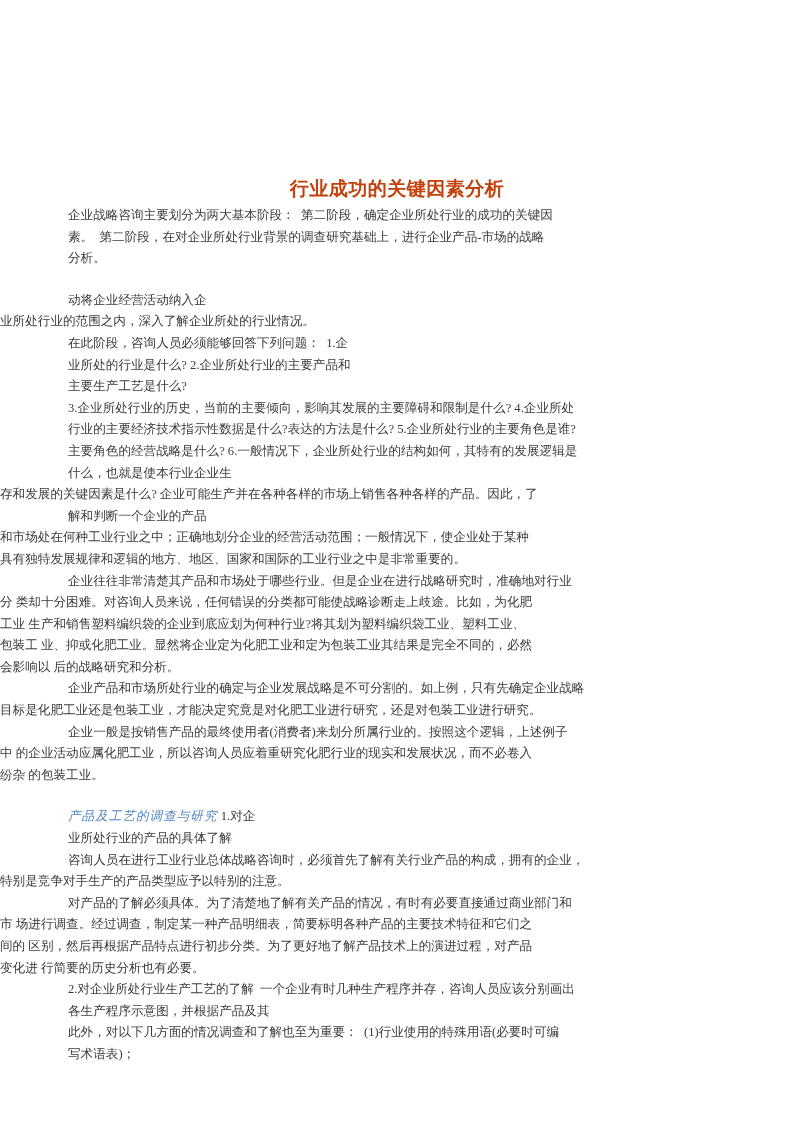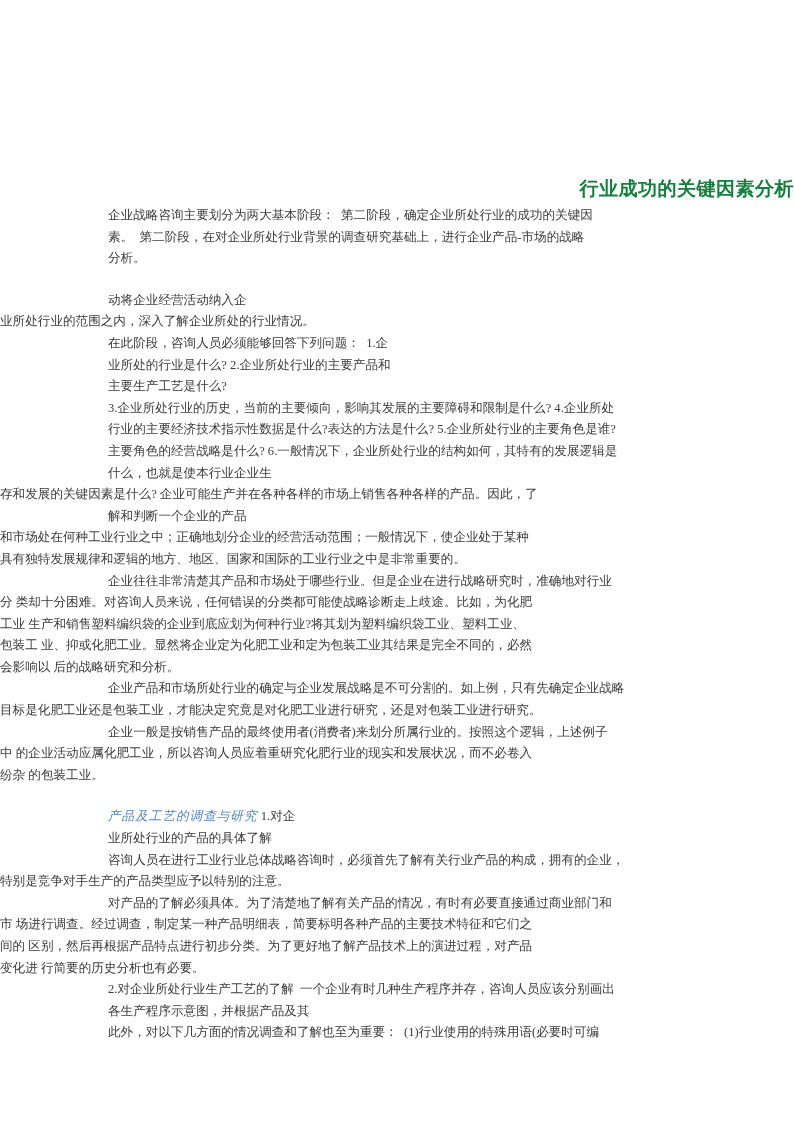--- a/index.html
+++ b/index.html
@@ -16,22 +16,22 @@
     height: 1123px;
     background: #ffffff;
     overflow: hidden;
     box-sizing: border-box;
   }
   .doc-title {
     position: absolute;
     top: 163px;
     left: 0;
     width: 794px;
-    text-align: right;
-    color: #15803d;
+    text-align: center;
+    color: #c2410c;
     font-size: 19px;
     font-weight: bold;
     letter-spacing: 0.5px;
     font-family: "Liberation Sans", "DejaVu Sans", sans-serif;
   }
   .body-block {
     position: absolute;
     top: 205px;
     left: 0;
     width: 794px;
@@ -41,21 +41,21 @@
     color: #3a3a3a;
     font-size: 12.6px;
     line-height: 21.6px;
     white-space: pre;
     font-family: "Liberation Serif", "DejaVu Serif", serif;
     margin: 0;
     padding: 0;
   }
   
   .m0 { }   
-  .m1 { padding-left: 108px; }
+  .m1 { padding-left: 68px; }
   .gap-lg { height: 20px; }
   .spacer { display:block; }
   .head-blue {
     color: #4f86c0;
     font-style: italic;
     font-weight: normal;
     font-family: "Liberation Serif", "DejaVu Serif", serif;
     letter-spacing: 1px;
   }
 </style>
@@ -107,15 +107,16 @@
     <span class="ln m1">业所处行业的产品的具体了解</span>
     <span class="ln m1">咨询人员在进行工业行业总体战略咨询时，必须首先了解有关行业产品的构成，拥有的企业，</span>
     <span class="ln m0">特别是竞争对手生产的产品类型应予以特别的注意。</span>
     <span class="ln m1">对产品的了解必须具体。为了清楚地了解有关产品的情况，有时有必要直接通过商业部门和</span>
     <span class="ln m0">市 场进行调查。经过调查，制定某一种产品明细表，简要标明各种产品的主要技术特征和它们之</span>
     <span class="ln m0">间的 区别，然后再根据产品特点进行初步分类。为了更好地了解产品技术上的演进过程，对产品</span>
     <span class="ln m0">变化进 行简要的历史分析也有必要。</span>
     <span class="ln m1">2.对企业所处行业生产工艺的了解  一个企业有时几种生产程序并存，咨询人员应该分别画出</span>
     <span class="ln m1">各生产程序示意图，并根据产品及其</span>
     <span class="ln m1">此外，对以下几方面的情况调查和了解也至为重要：  (1)行业使用的特殊用语(必要时可编</span>
+    <span class="ln m1">写术语表)；</span>
 
   </div>
 </div>
 
 </body></html>

